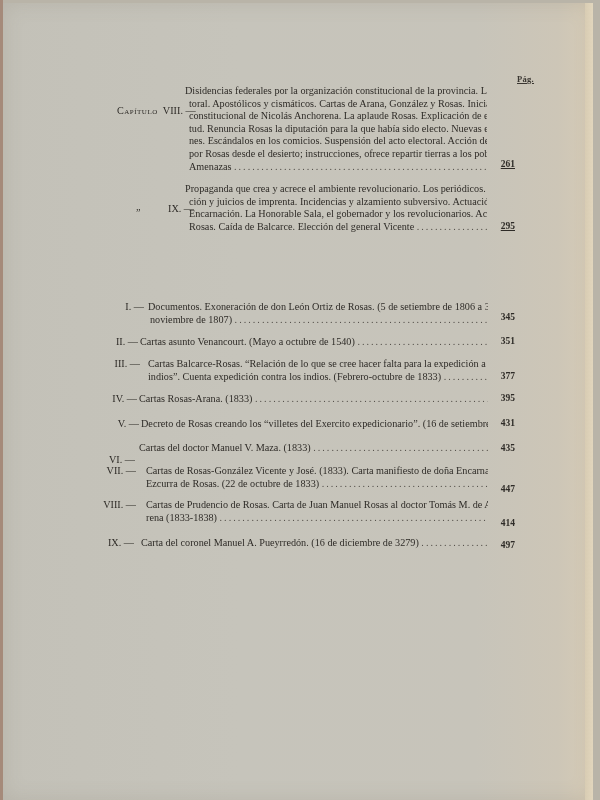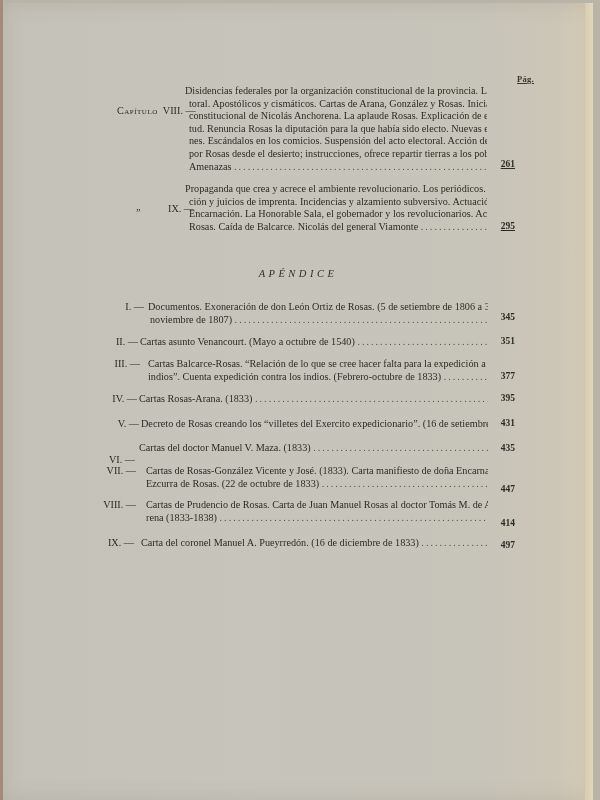--- a/index.html
+++ b/index.html
@@ -128,26 +128,25 @@
 
   <div class="entry" style="left:0;top:180px;width:590px;">
     <span class="lead" style="left:133px;top:-2px;">„</span>
     <span class="lead" style="left:165px;top:0;">
       <span>IX.</span> <span>—</span>
     </span>
     <div class="text" style="left:186px;top:0;width:298px;">
       <span class="line" style="margin-left:-4px;">Propaganda que crea y acrece el ambiente revolucionario. Los periódicos. Acusa-</span>
       <span class="line">ción y juicios de imprenta. Incidencias y alzamiento subversivo. Actuación de doña</span>
       <span class="line">Encarnación. La Honorable Sala, el gobernador y los revolucionarios. Actitud de</span>
-      <span class="line"><span>Rosas. Caída de Balcarce. Nicolás del general Viamonte</span> <span class="dots">................................</span></span>
+      <span class="line"><span>Rosas. Caída de Balcarce. Elección del general Vicente</span> <span class="dots">................................</span></span>
     </div>
   </div>
   <div class="pnum" style="left:482px;top:218px;text-decoration:underline;">295</div>
 
-  <div class="heading">APÉNDICE</div>
 
   <div class="entry" style="left:0;top:298px;width:590px;">
     <span class="romannum" style="right:449px;top:0;"><span>I.</span> —</span>
     <div class="text" style="left:145px;top:0;width:340px;">
       <span class="line">Documentos. Exoneración de don León Ortiz de Rosas. (5 de setiembre de 1806 a 30 de</span>
       <span class="line" style="padding-left:2px;"><span>noviembre de 1807)</span> <span class="dots">.............................................................</span></span>
     </div>
   </div>
   <div class="pnum" style="left:482px;top:309px;">345</div>
 
@@ -206,17 +205,17 @@
     <div class="text" style="left:143px;top:0;width:342px;">
       <span class="line">Cartas de Prudencio de Rosas. Carta de Juan Manuel Rosas al doctor Tomás M. de Ancho-</span>
       <span class="line"><span>rena (1833-1838)</span> <span class="dots">.......................................................................</span></span>
     </div>
   </div>
   <div class="pnum" style="left:482px;top:515px;">414</div>
 
   <div class="entry" style="left:0;top:534px;width:590px;">
     <span class="romannum" style="right:459px;top:0;"><span>IX.</span> —</span>
     <div class="text" style="left:138px;top:0;width:347px;">
-      <span class="line"><span>Carta del coronel Manuel A. Pueyrredón. (16 de diciembre de 1833)</span> <span class="dots">......................</span></span>
+      <span class="line"><span>Carta del coronel Manuel A. Pueyrredón. (16 de diciembre de 3279)</span> <span class="dots">......................</span></span>
     </div>
   </div>
   <div class="pnum" style="left:482px;top:537px;">497</div>
 </div>
 
 </body></html>

